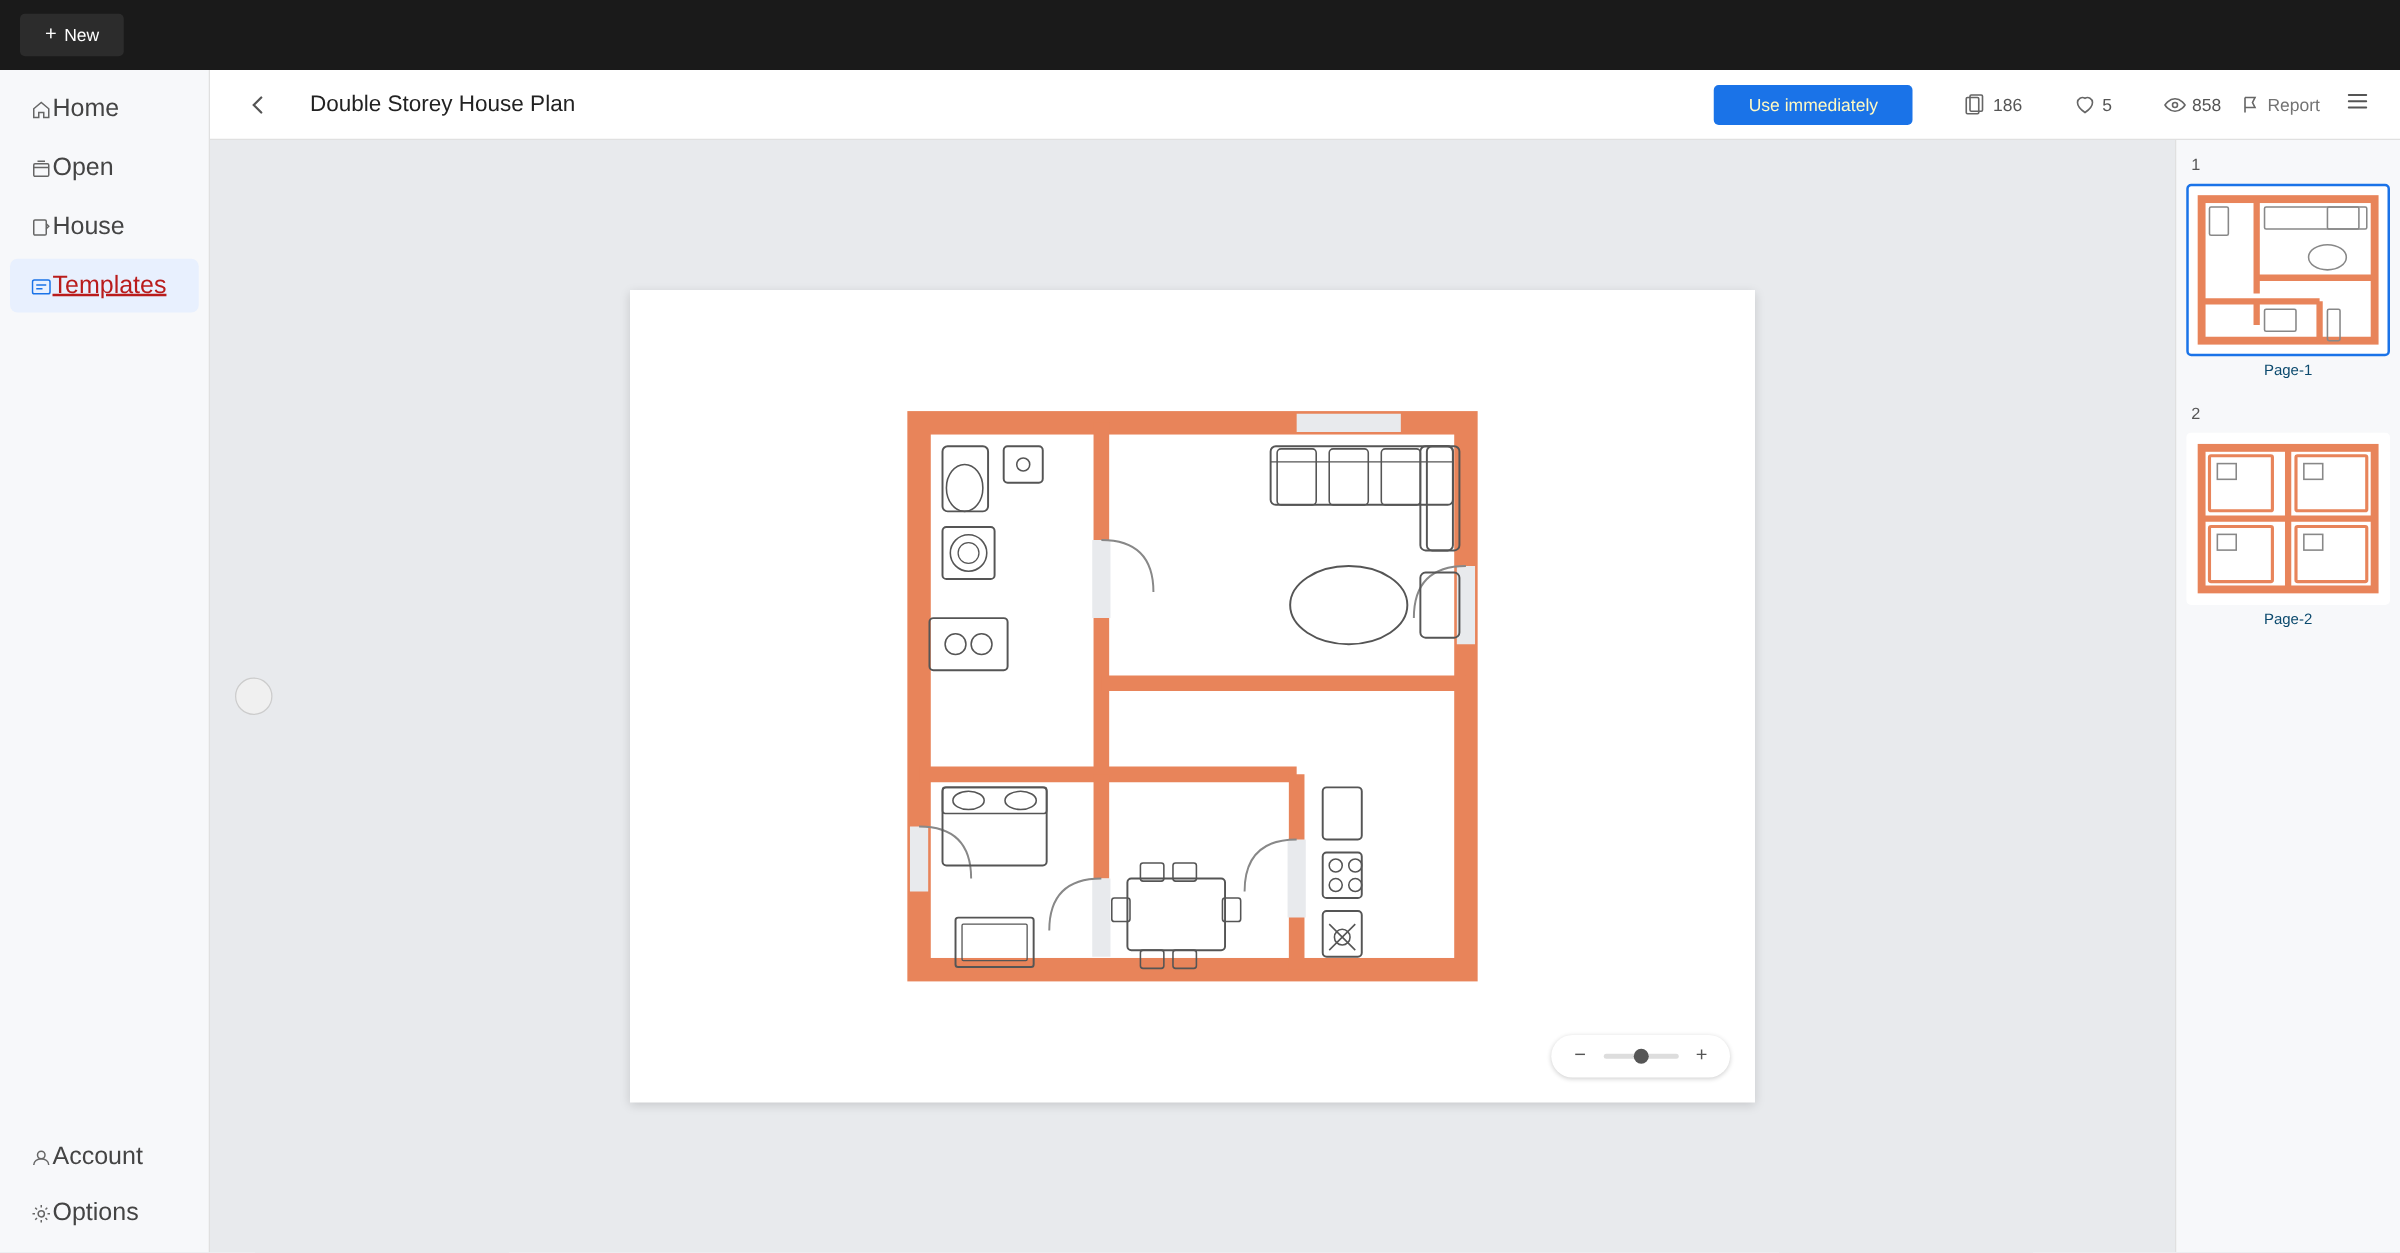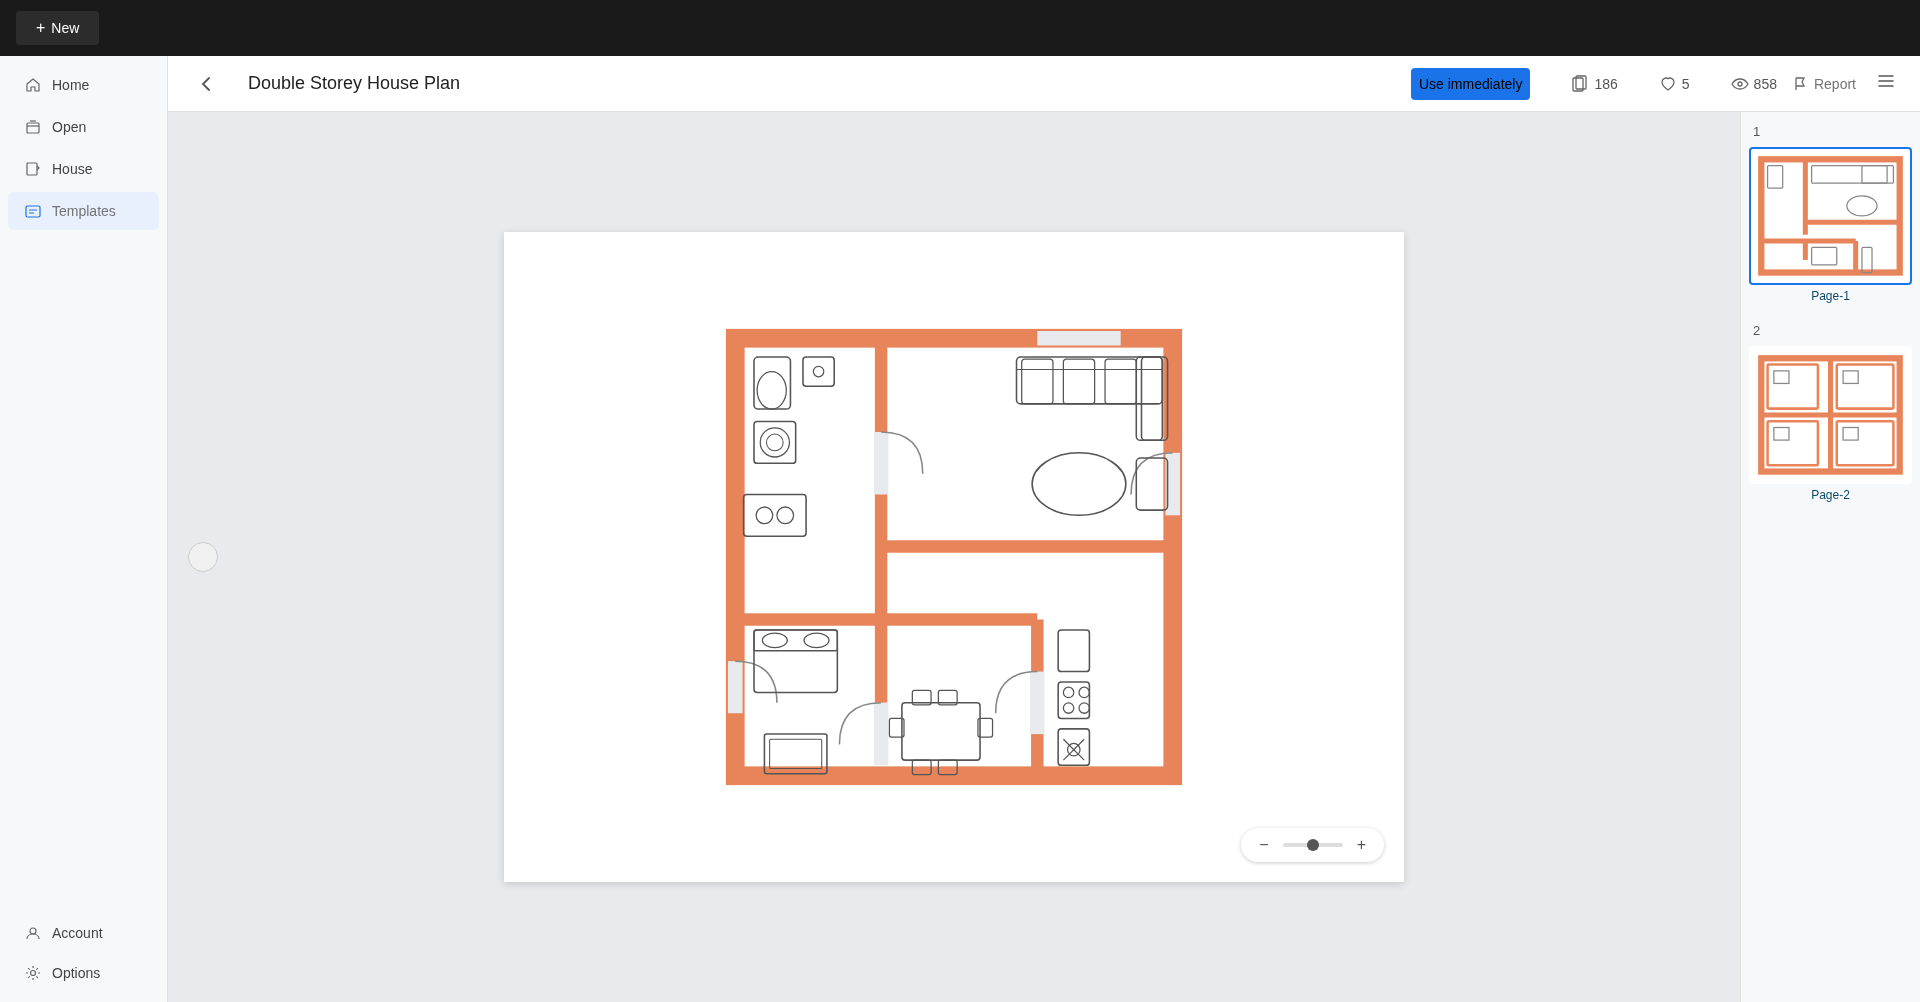--- a/index.html
+++ b/index.html
@@ -8,34 +8,34 @@
     
     #topbar { height: 56px; background: #1a1a1a; display: flex; align-items: center; padding: 0 16px; flex-shrink: 0; }
     #new-button { background: #2c2c2c; border: none; color: #fff; padding: 8px 20px; border-radius: 4px; font-size: 14px; cursor: pointer; display: flex; align-items: center; gap: 6px; }
     #new-button .plus { font-size: 16px; }
 
     
     #main-layout { display: flex; flex: 1; overflow: hidden; }
 
     
     #sidebar { width: 168px; background: #f7f8fa; border-right: 1px solid #e0e0e0; display: flex; flex-direction: column; padding: 8px 0; flex-shrink: 0; }
-    .sidebar-item { display: flex; align-items: center; gap: 10px; padding: 10px 16px; cursor: pointer; font-size: 14px; color: #444; border-radius: 6px; margin: 2px 8px; }
-    .sidebar-item.active { background: #e8f0fe; color: #737373; }
+    .sidebar-item { display: flex; align-items: center; padding: 10px 16px; cursor: pointer; font-size: 20px; color: #444; border-radius: 6px; margin: 2px 8px; }
+    .sidebar-item.active { background: #e8f0fe; color: #b91c1c; text-decoration: underline; }
     .sidebar-icon { width: 18px; height: 18px; display: flex; align-items: center; justify-content: center; flex-shrink: 0; }
     .sidebar-bottom { margin-top: auto; }
 
     
     #content { flex: 1; display: flex; flex-direction: column; overflow: hidden; }
 
     
     #header { height: 56px; background: #fff; border-bottom: 1px solid #e0e0e0; display: flex; align-items: center; padding: 0 20px; gap: 24px; flex-shrink: 0; }
     #back-button { background: none; border: none; cursor: pointer; color: #555; font-size: 18px; padding: 4px 8px; display: flex; align-items: center; }
     #page-title { font-size: 18px; font-weight: 500; color: #222; flex: 1; }
     #header-actions { display: flex; align-items: center; gap: 16px; }
-    #use-immediately-btn { background: #1a73e8; color: #000000; border: none; padding: 8px 8px; border-radius: 4px; font-size: 14px; cursor: pointer; }
+    #use-immediately-btn { background: #1a73e8; color: #fef9c3; border: none; padding: 8px 28px; border-radius: 4px; font-size: 14px; cursor: pointer; }
     .header-stat { display: flex; align-items: center; gap: 5px; color: #555; font-size: 14px; cursor: pointer; padding-left: 25px; }
     .report-btn { display: flex; align-items: center; gap: 5px; color: #737373; font-size: 14px; cursor: pointer; background: none; border: none; }
     .menu-btn { background: none; border: none; cursor: pointer; color: #555; font-size: 18px; padding: 4px; }
 
     
     #canvas-area { display: flex; flex: 1; overflow: hidden; }
     #canvas-container { flex: 1; background: #e8eaed; display: flex; align-items: center; justify-content: center; position: relative; overflow: hidden; }
     #canvas-paper { background: #fff; width: 900px; height: 650px; position: relative; display: flex; align-items: center; justify-content: center; box-shadow: 0 2px 8px rgba(0,0,0,0.15); }
 
     

